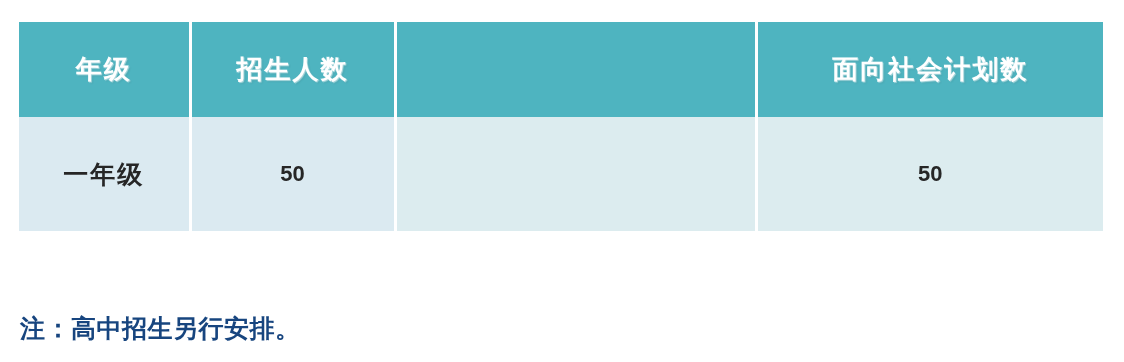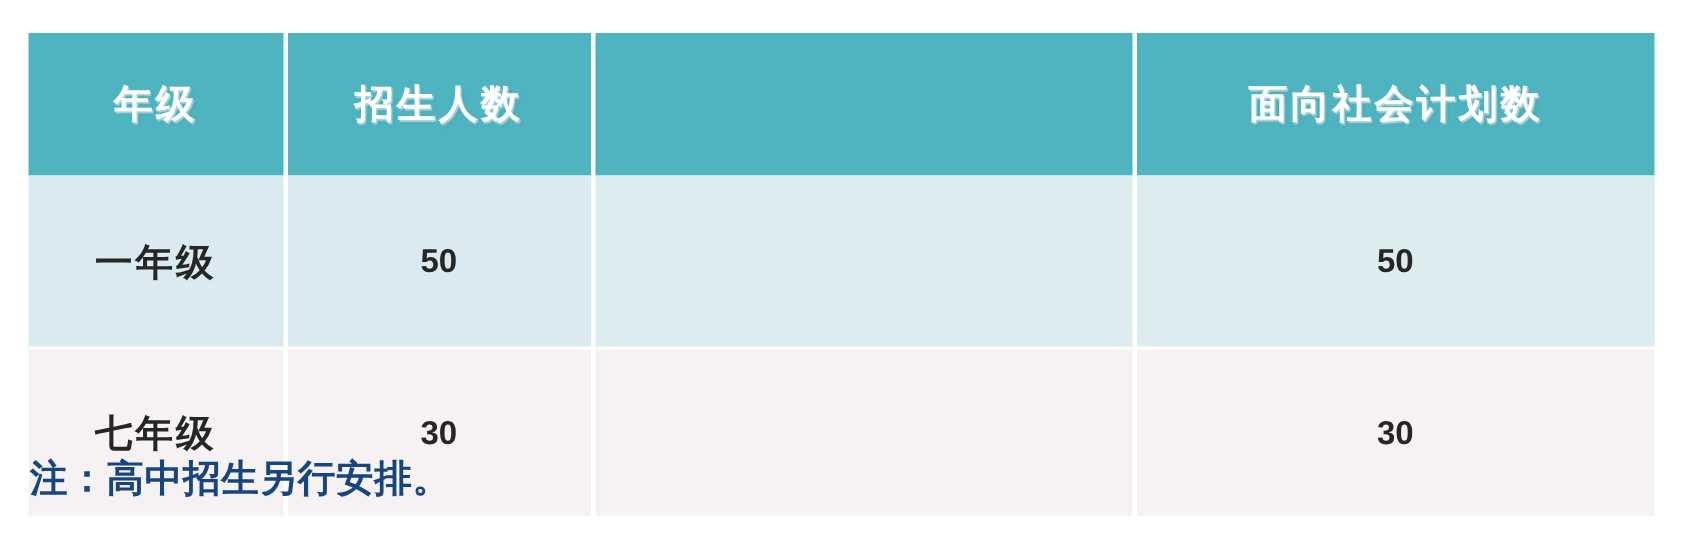--- a/index.html
+++ b/index.html
@@ -101,21 +101,21 @@
   }
 
   tbody td.blank-cell {
     font-size: 0;
   }
 
   
   .note {
     position: absolute;
     left: 20px;
-    top: 302px;
+    top: 312px;
     font-size: 25px;
     font-weight: bold;
     color: #17457f;
     letter-spacing: 0.5px;
     white-space: nowrap;
   }
 </style>
 </head>
 <body>
 
@@ -137,25 +137,19 @@
           <th>面向社会计划数</th>
         </tr>
       </thead>
       <tbody>
         <tr class="row-1">
           <td class="grade-cell">一年级</td>
           <td class="num-cell">50</td>
           <td class="blank-cell"></td>
           <td class="num-cell">50</td>
         </tr>
-        <tr class="row-2">
-          <td class="grade-cell">七年级</td>
-          <td class="num-cell">30</td>
-          <td class="blank-cell"></td>
-          <td class="num-cell">30</td>
-        </tr>
       </tbody>
     </table>
   </div>
 
   <div class="note">注：高中招生另行安排。</div>
 
 </div>
 
 </body></html>

